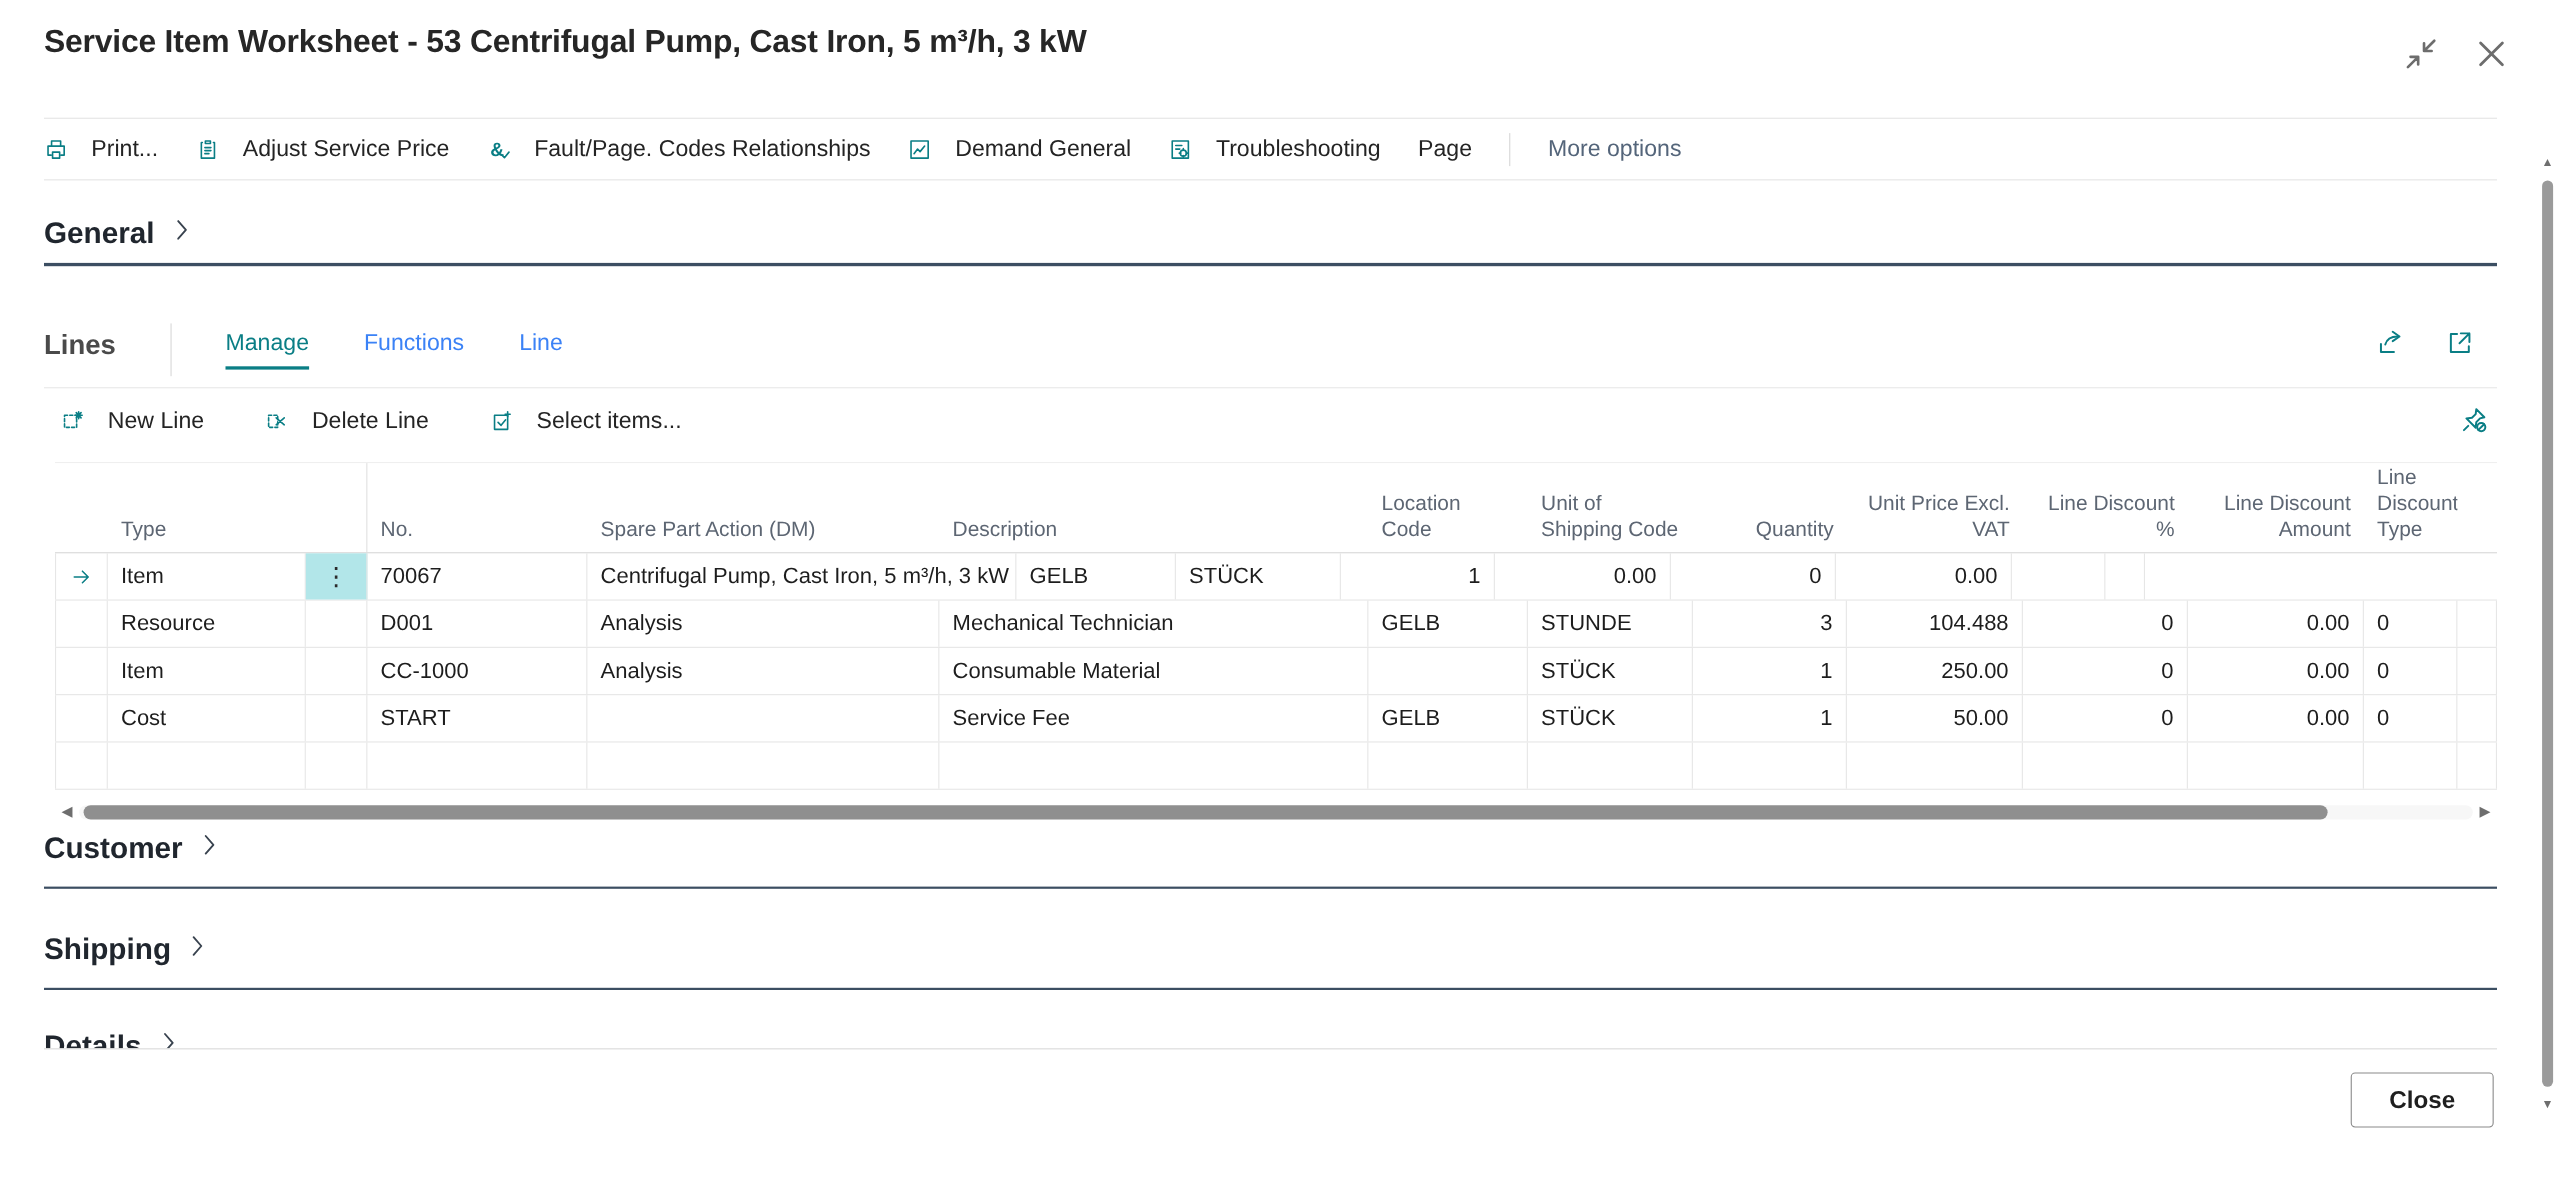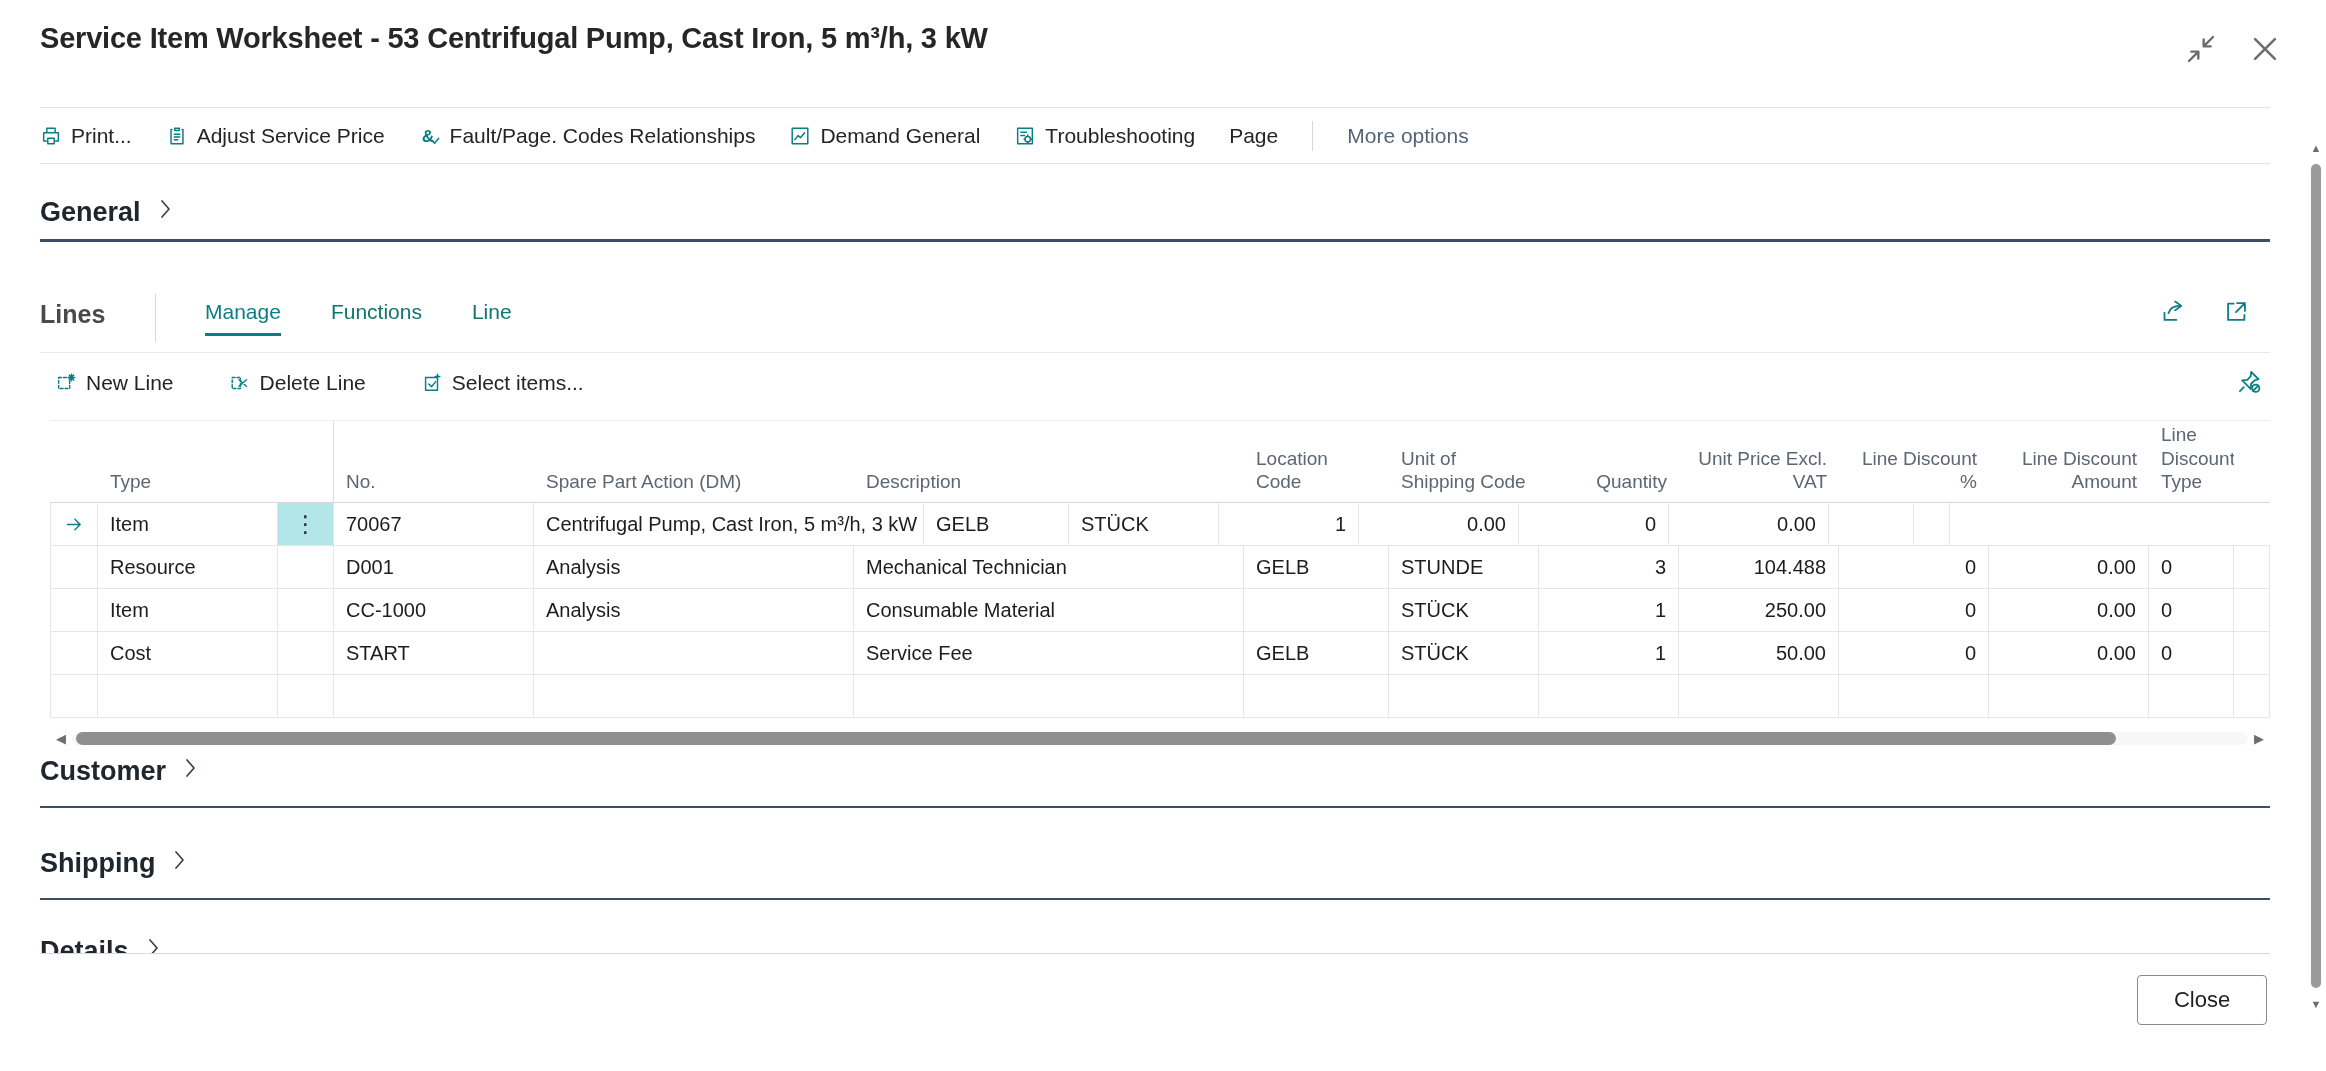--- a/index.html
+++ b/index.html
@@ -10,36 +10,36 @@
 
   
   .dialog-title{left:40px;top:22px;font-size:29px;font-weight:600;color:#262626;letter-spacing:-.2px}
   .win-btn{top:26px;width:46px;height:46px;display:flex;align-items:center;justify-content:center;color:#6d6d6d;cursor:pointer}
   .win-btn.restore{left:2178px}
   .win-btn.closex{left:2242px}
 
   
   .action-bar{left:40px;top:107px;width:2230px;height:57px;border-top:1px solid #e4e4e4;border-bottom:1px solid #e4e4e4;
     display:flex;align-items:center;gap:34px}
-  .action-item{display:flex;gap:9px;font-size:21px;color:#242424;cursor:pointer;white-space:nowrap}
+  .action-item{display:flex;gap:21px;font-size:21px;color:#242424;cursor:pointer;white-space:nowrap}
   .action-divider{width:1px;height:30px;background:#d6d6d6}
   .more-options{font-size:21px;color:#54657a;cursor:pointer;white-space:nowrap}
 
   
   .section-heading{display:flex;align-items:center;gap:12px;font-size:27px;font-weight:700;color:#20262e;cursor:pointer}
   .chevron{color:#39434f}
   .rule-dark{height:3px;background:#3c4e62}
   .rule-thin{height:2px;background:#3c4e62}
   .rule-gray{height:1px;background:#d9d9d9}
 
   
   .lines-caption{left:40px;top:300px;font-size:25px;font-weight:600;color:#4a4a4a}
   .lines-vdiv{left:155px;top:294px;width:1px;height:48px;background:#d8d8d8}
   .tabs{left:205px;top:300px;display:flex;gap:50px}
-  .tab{font-size:21px;color:#0f766e;cursor:pointer;position:relative;padding-bottom:12px}
+  .tab{font-size:21px;color:#3b82f6;cursor:pointer;position:relative;padding-bottom:12px}
   .tab.active{color:#0a7e85}
   .tab.active::after{content:"";position:absolute;left:0;right:0;bottom:0;height:3px;background:#0a7e85}
   .part-icons{left:2160px;top:298px;display:flex;gap:36px}
   .part-icons .icon{cursor:pointer}
   .lines-divider{left:40px;top:352px;width:2230px;height:1px;background:#e8e8e8}
   .line-toolbar{left:55px;top:362px;height:42px;display:flex;align-items:center;gap:55px}
   .pin-btn{left:2236px;top:368px;cursor:pointer}
 
   
   .grid{left:50px;top:420px;width:2220px}
@@ -65,21 +65,21 @@
   
   .customer-heading{left:40px;top:756px}
   .customer-rule{left:40px;top:806px;width:2230px}
   .shipping-heading{left:40px;top:848px}
   .shipping-rule{left:40px;top:898px;width:2230px}
   .details-clip{left:40px;top:936px;width:600px;height:17px;overflow:hidden}
   .details-rule{left:40px;top:953px;width:2230px}
 
   
   .close-btn{left:2137px;top:975px;width:130px;height:50px;background:#fff;border:1px solid #8a8a8a;border-radius:4px;
-    font-size:22px;font-weight:400;color:#1f1f1f;display:flex;align-items:center;justify-content:center;cursor:pointer}
+    font-size:22px;font-weight:700;color:#1f1f1f;display:flex;align-items:center;justify-content:center;cursor:pointer}
 
   
   .vscroll{right:2px;top:142px;width:16px;height:878px}
   .vs-arrow{position:absolute;left:0;width:16px;font-size:11px;color:#6e6e6e;text-align:center;cursor:pointer}
   .vs-up{top:0}
   .vs-down{top:856px}
   .vs-thumb{position:absolute;left:3px;top:22px;width:10px;height:824px;background:#9a9a9a;border-radius:5px;cursor:pointer}
 </style>
 </head>
 <body>

